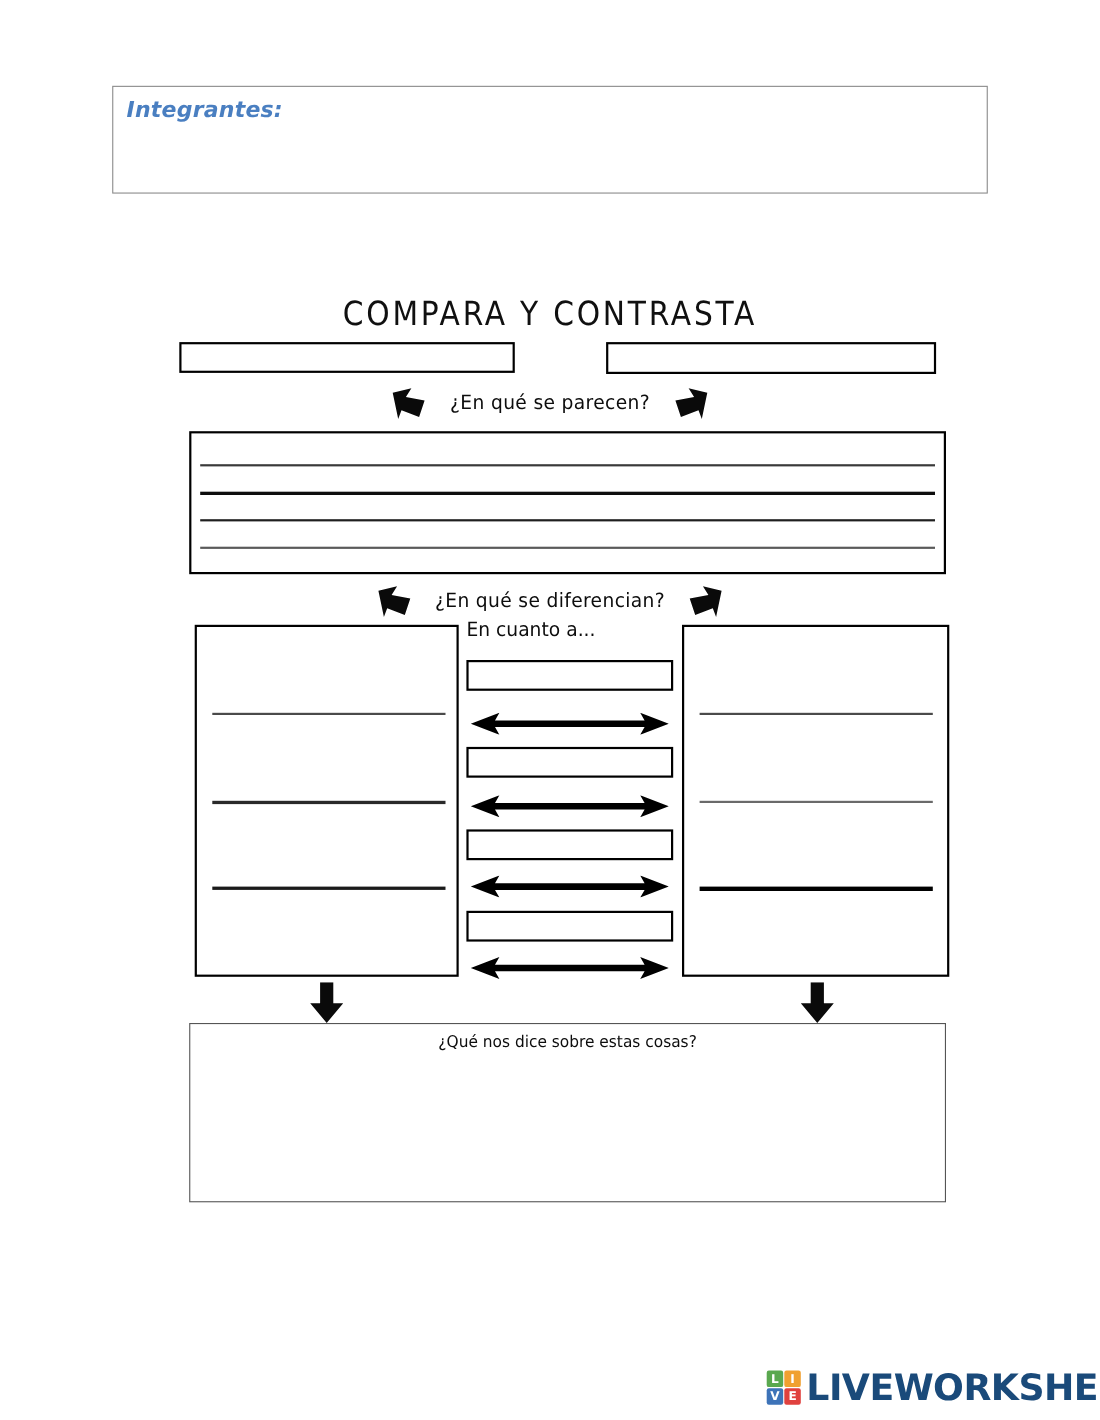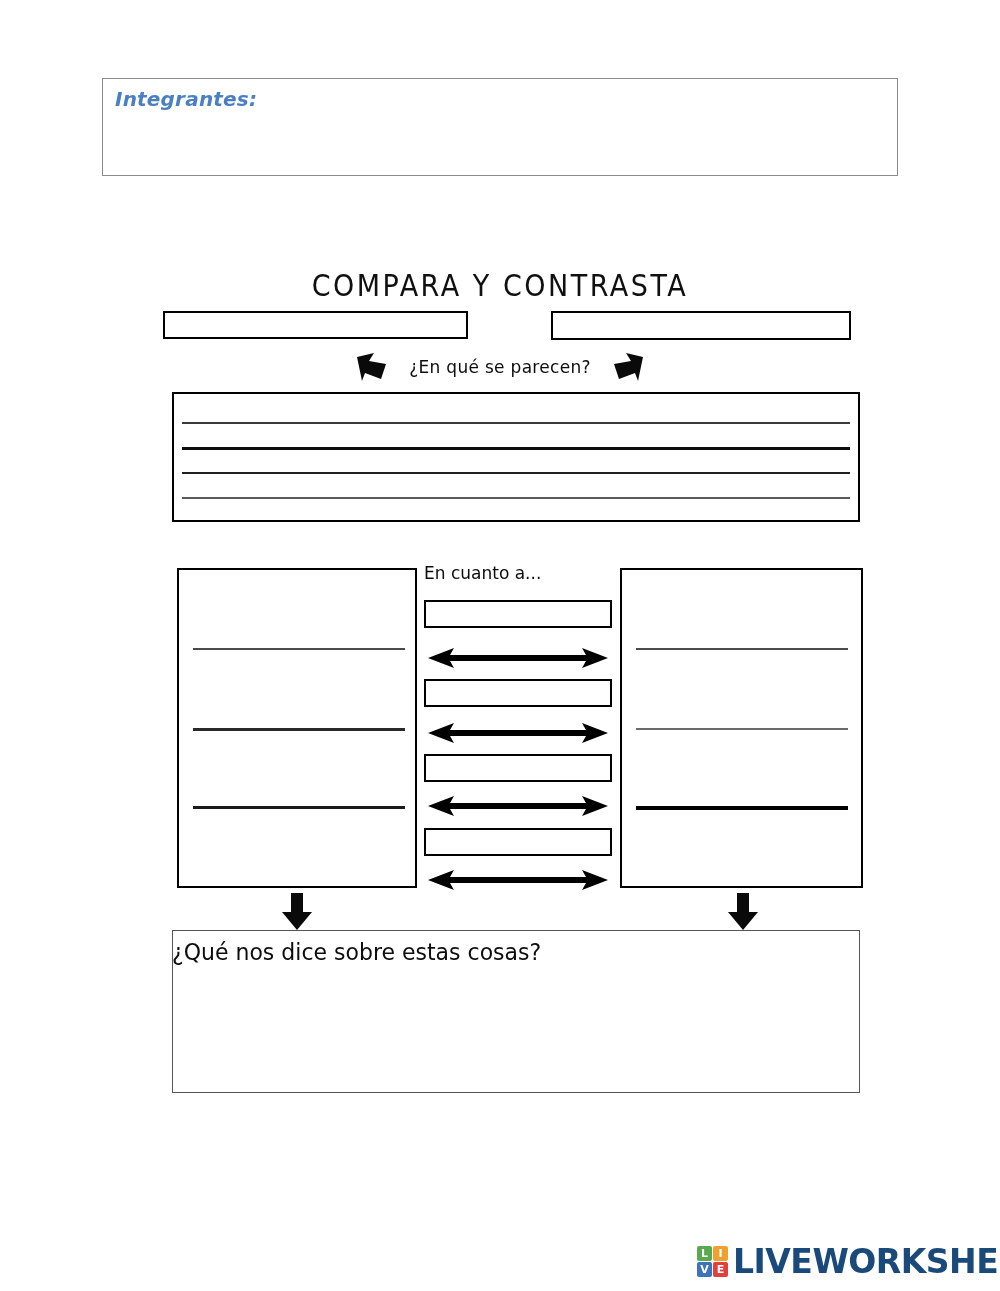--- a/index.html
+++ b/index.html
@@ -145,22 +145,23 @@
   }
   .down-arrow svg { display: block; }
 
   
   .concl-box { left: 172px; top: 930px; width: 688px; height: 163px; }
   .concl-text {
     position: absolute;
     left: 172px;
     top: 940px;
     width: 688px;
-    font-family: "DejaVu Sans", sans-serif;
-    font-size: 22px;
+    text-align: center;
+    font-family: "DejaVu Sans", sans-serif;
+    font-size: 14px;
     color: #0d0d0d;
     transform: scaleY(1.05);
     white-space: nowrap;
   }
 
   
   .lw-logo {
     position: absolute;
     left: 697px;
     top: 1245px;
@@ -221,20 +222,33 @@
     </span>
   </div>
 
   <div class="ol-box sim-box">
     <div class="wline" style="left:8px; top:28px;  width:668px; height:2px; background:#3a3a3a;"></div>
     <div class="wline" style="left:8px; top:53px;  width:668px; height:3px; background:#0d0d0d;"></div>
     <div class="wline" style="left:8px; top:78px;  width:668px; height:2px; background:#1f1f1f;"></div>
     <div class="wline" style="left:8px; top:103px; width:668px; height:2px; background:#5a5a5a;"></div>
   </div>
 
+  <div class="prompt-row" style="top:532px;">
+    <span class="diag-arrow left-a">
+      <svg width="34" height="30" viewBox="0 0 34 30">
+        <path d="M2 5 L19 1 L14 9 L31 12 L26 27 L10 21 L7 29 Z" fill="#0a0a0a"></path>
+      </svg>
+    </span>
+    <span class="ptext">¿En qué se diferencian?</span>
+    <span class="diag-arrow right-a">
+      <svg width="34" height="30" viewBox="0 0 34 30">
+        <path d="M32 5 L15 1 L20 9 L3 12 L8 27 L24 21 L27 29 Z" fill="#0a0a0a"></path>
+      </svg>
+    </span>
+  </div>
 
   <div class="ol-box col-left">
     <div class="wline" style="left:14px; top:78px;  width:212px; height:2px; background:#4a4a4a;"></div>
     <div class="wline" style="left:14px; top:158px; width:212px; height:3px; background:#2a2a2a;"></div>
     <div class="wline" style="left:14px; top:236px; width:212px; height:3px; background:#1a1a1a;"></div>
   </div>
 
   <div class="ol-box col-right">
     <div class="wline" style="left:14px; top:78px;  width:212px; height:2px; background:#4a4a4a;"></div>
     <div class="wline" style="left:14px; top:158px; width:212px; height:2px; background:#6a6a6a;"></div>

